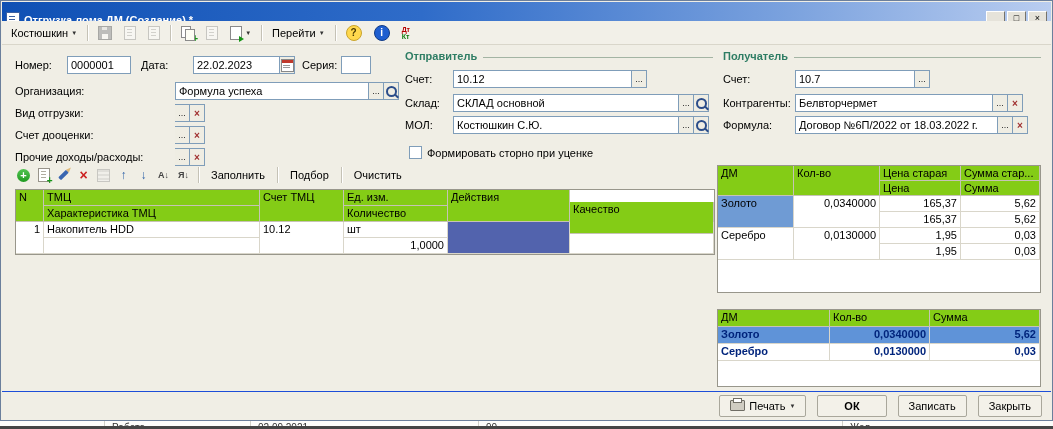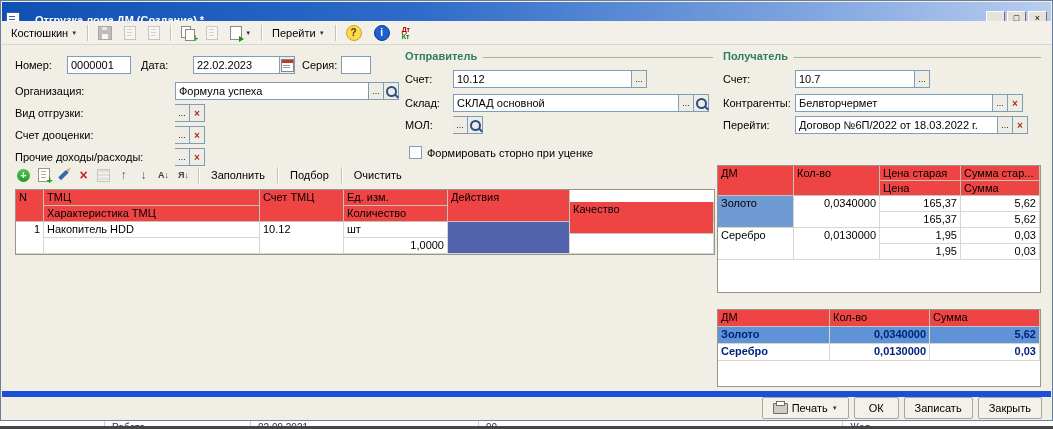--- a/index.html
+++ b/index.html
@@ -3,21 +3,21 @@
 <meta charset="utf-8">
 <style>
   html,body{margin:0;padding:0}
   body{font-family:"Liberation Sans","DejaVu Sans",sans-serif;font-size:11px;color:#000;background:#fff}
   .screen{position:relative;width:1053px;height:429px;background:#d6d3ca;overflow:hidden}
 
   
   .window{position:absolute;left:0;top:0;width:1053px;height:421px;background:#f0eee5;border:1px solid #6b7f9c;box-sizing:border-box}
   .titlebar{position:absolute;left:1px;top:1px;right:1px;height:35px;
     background:linear-gradient(90deg,#0f50b4 0%,#2f6cc9 40%,#7ba2de 75%,#b9cdf0 100%);
-    display:flex;align-items:center;gap:15px;padding:0 4px}
+    display:flex;align-items:center;gap:4px;padding:0 4px}
   .title-ic{width:12px;height:14px;background:#fff;border:1px solid #3b5fa0;position:relative;flex:0 0 auto}
   .title-ic::after{content:"";position:absolute;left:2px;top:3px;width:6px;height:1px;background:#3b5fa0;box-shadow:0 3px 0 #3b5fa0,0 6px 0 #3b5fa0}
   .title-text{flex:1;color:#fff;font-weight:bold;white-space:nowrap;overflow:hidden}
   .win-controls{display:flex;gap:2px}
   .win-btn{width:17px;height:15px;background:#e6e3da;border:1px solid;border-color:#fff #76736b #76736b #fff;
     font-size:9px;line-height:13px;text-align:center;cursor:default}
 
   
   .toolbar{position:absolute;left:1px;top:20px;right:1px;height:23px;background:#f2f0e8;
     border-bottom:1px solid #d9d6ca;display:flex;align-items:center;padding:0 4px;gap:2px}
@@ -71,36 +71,36 @@
   .ic-pencil{width:11px;height:4px;background:#3a66b0;transform:rotate(-45deg);border-radius:1px;position:relative}
   .ic-pencil::after{content:"";position:absolute;right:-5px;top:0;border-left:5px solid #e0b97a;border-top:2px solid transparent;border-bottom:2px solid transparent}
   .ic-del{color:#cc2222;font-weight:bold;font-size:14px;line-height:14px}
   .ic-grid{width:11px;height:11px;border:1px solid #9a9a90;background:repeating-linear-gradient(#cfcfc6 0 2px,#f2f2ec 2px 4px)}
   .ic-arrow{color:#2f62a8;font-weight:bold;font-size:12px;line-height:12px}
   .ic-sort{font-size:9px;font-weight:bold;color:#444}
   .gtext{padding:0 6px;white-space:nowrap}
 
   
   .tbl{position:absolute;background:#fff;border:1px solid #98968b;box-sizing:border-box;overflow:hidden}
-  .th{position:absolute;background:#ef4444;border-right:1px solid #c6c3b5;border-bottom:1px solid #c6c3b5;
+  .th{position:absolute;background:#84cc16;border-right:1px solid #c6c3b5;border-bottom:1px solid #c6c3b5;
     padding:1px 3px;box-sizing:border-box;overflow:hidden;white-space:nowrap}
   .td{position:absolute;border-right:1px solid #d9d6ca;border-bottom:1px solid #d9d6ca;
     padding:1px 3px;box-sizing:border-box;overflow:hidden;white-space:nowrap}
   .num{text-align:right}
   .sel-cell{background:#5263ad}
   .dm-sel{background:#6f9bd4}
   .tot{font-weight:bold;color:#00247c}
   .row-sel{background:#5f93d8}
 
   
-  .footer{position:absolute;left:1px;right:1px;bottom:1px;height:28px;background:#f0eee5;border-top:6px solid #1d4ed8;
-    display:flex;align-items:center;justify-content:flex-end;gap:5px;padding:0 9px;box-sizing:border-box}
+  .footer{position:absolute;left:1px;right:1px;bottom:1px;height:28px;background:#f0eee5;border-top:1px solid #1d4ed8;
+    display:flex;align-items:center;justify-content:flex-end;gap:11px;padding:0 9px;box-sizing:border-box}
   .fb{height:20px;display:flex;align-items:center;gap:4px;padding:0 10px;background:#f3f1e9;
     border:1px solid #a9a79b;border-radius:2px;white-space:nowrap}
-  .fb.ok{font-weight:normal;padding:0 14px}
+  .fb.ok{font-weight:bold;padding:0 26px}
   .ic-printer{width:13px;height:9px;background:#cfccc2;border:1px solid #6f6d65;border-radius:1px;position:relative}
   .ic-printer::before{content:"";position:absolute;left:2px;top:-3px;width:7px;height:3px;background:#fff;border:1px solid #6f6d65}
 
   
   .bg-strip{position:absolute;left:0;top:421px;width:1053px;height:8px;background:#fdfdfb;
     border-bottom:3px solid #454545;box-sizing:border-box;overflow:hidden}
   .bg-frag{position:absolute;top:1px;font-size:10px;color:#333;white-space:nowrap}
   .bg-line{position:absolute;top:0;width:1px;height:8px;background:#d0d0c8}
 </style>
 </head>
@@ -234,20 +234,21 @@
     <div class="lbl" style="left:404px;top:96px">Склад:</div>
     <div class="fgroup" style="left:452px;top:93px;width:256px">
       <input class="fld" value="СКЛАД основной" style="">
       <span class="fbtn">...</span>
       <span class="fbtn">
           <span class="ic-mag"></span>
         </span>
     </div>
     <div class="lbl" style="left:404px;top:118px">МОЛ:</div>
     <div class="fgroup" style="left:452px;top:115px;width:256px">
+      <input class="fld" value="Костюшкин С.Ю." style="">
       <span class="fbtn">...</span>
       <span class="fbtn">
           <span class="ic-mag"></span>
         </span>
     </div>
     <div class="checkrow" style="left:408px;top:145px">
       <span class="cbox"></span>
       <span>Формировать сторно при уценке</span>
     </div>
 
@@ -259,21 +260,21 @@
     <div class="fgroup" style="left:794px;top:69px;width:135px">
       <input class="fld" value="10.7" style="">
       <span class="fbtn">...</span>
     </div>
     <div class="lbl" style="left:722px;top:96px">Контрагенты:</div>
     <div class="fgroup" style="left:794px;top:93px;width:228px">
       <input class="fld" value="Белвторчермет" style="">
       <span class="fbtn">...</span>
       <span class="fbtn clear">×</span>
     </div>
-    <div class="lbl" style="left:722px;top:118px">Перейти:</div>
+    <div class="lbl" style="left:722px;top:118px">Формула:</div>
     <div class="fgroup" style="left:794px;top:115px;width:233px">
       <input class="fld" value="Договор №6П/2022 от 18.03.2022 г." style="">
       <span class="fbtn">...</span>
       <span class="fbtn clear">×</span>
     </div>
 
     <div class="gtb">
       <span class="gico">
           <span class="ic-add">+</span>
         </span>

